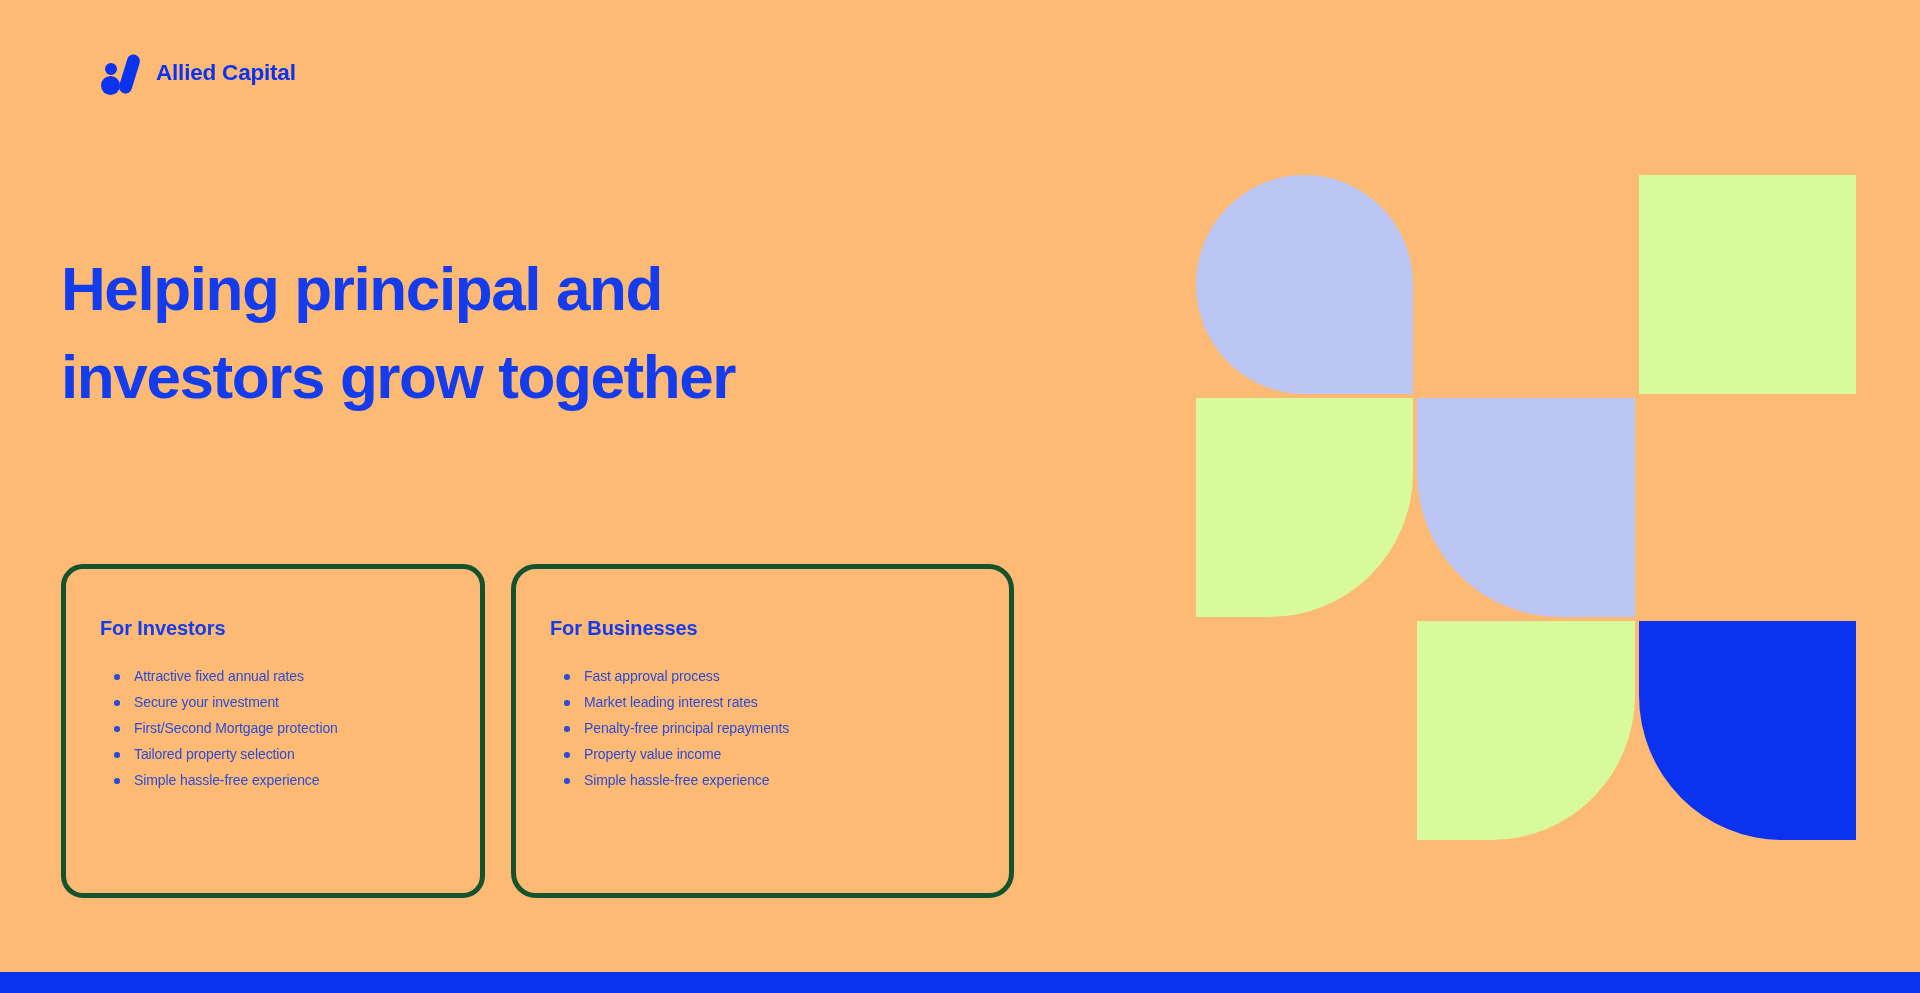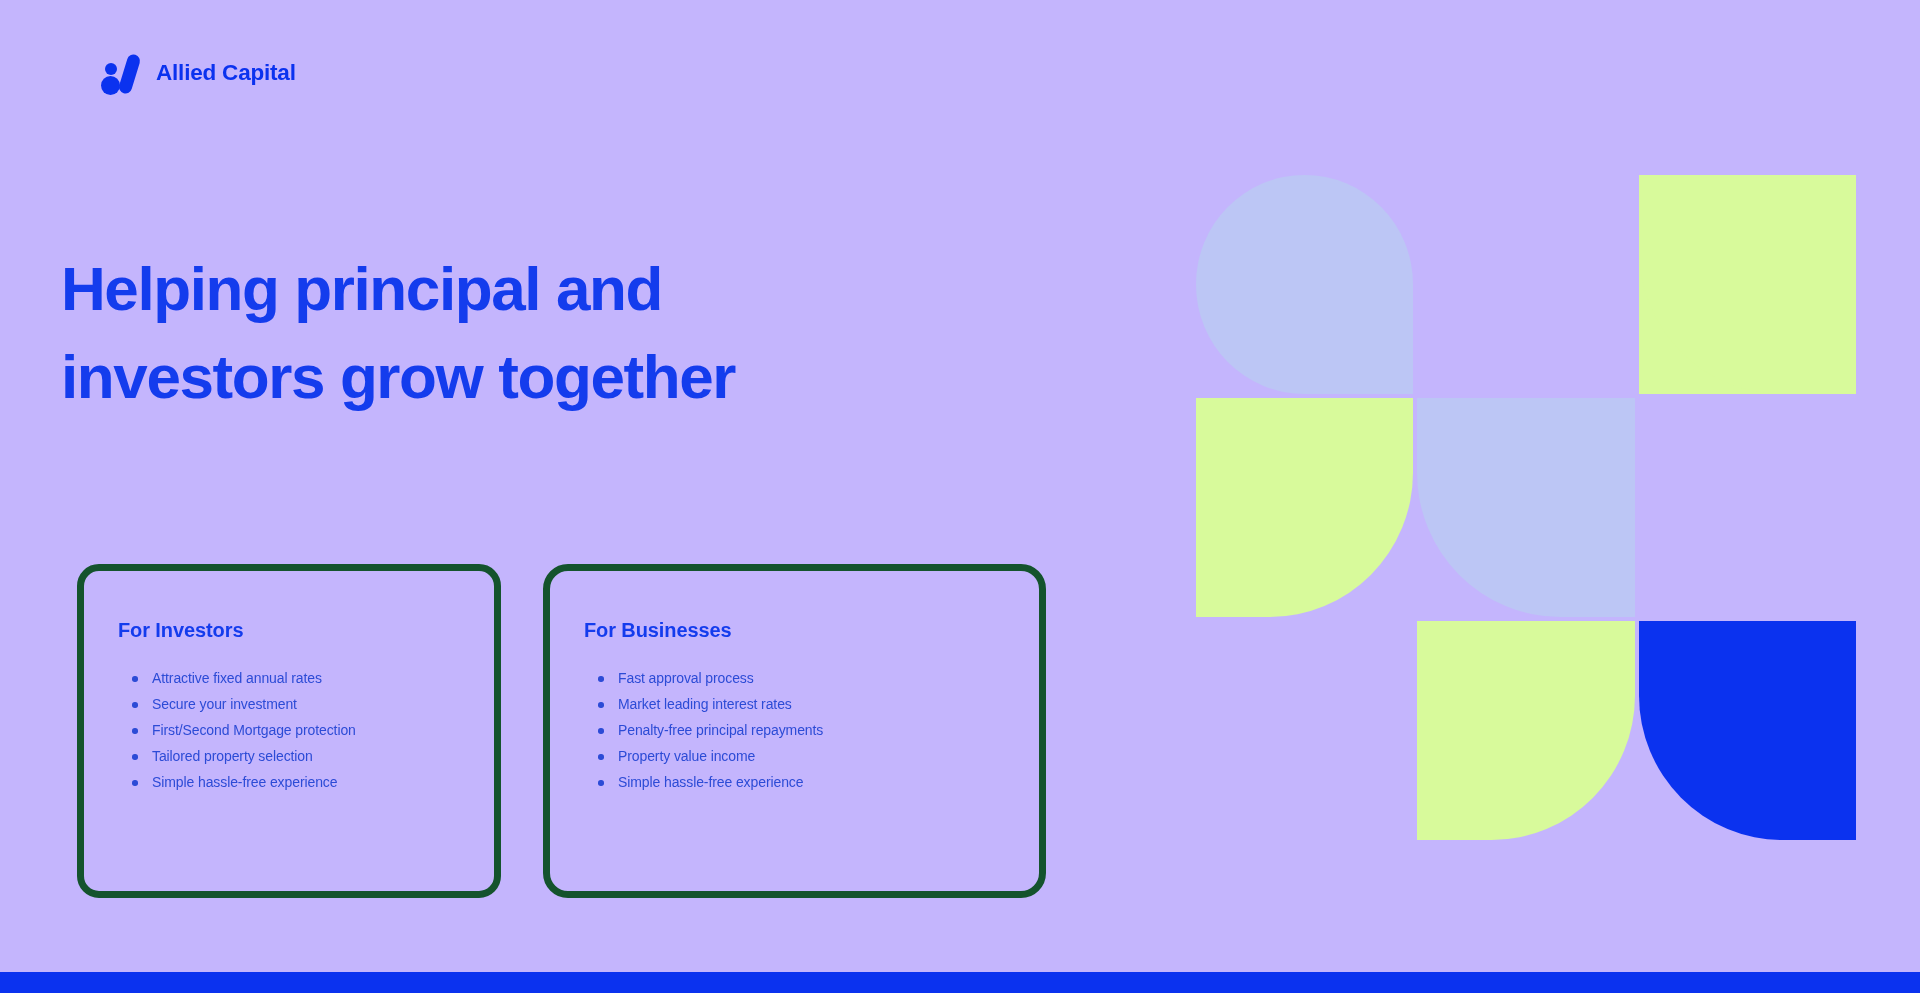--- a/index.html
+++ b/index.html
@@ -15,21 +15,21 @@
     background: #f6f5f1;
     font-family: "Liberation Sans", "DejaVu Sans", sans-serif;
     position: relative;
     -webkit-font-smoothing: antialiased;
   }
 
   
   .page {
     position: absolute;
     inset: 0;
-    background: #c4b5fd;
+    background: #fdba74;
     overflow: hidden;
   }
 
   
   .brand {
     position: absolute;
     left: 100px;
     top: 52px;
     display: flex;
     align-items: center;
@@ -95,26 +95,25 @@
   
   .cards {
     position: absolute;
     left: 61px;
     top: 564px;
     display: flex;
     gap: 26px;
     align-items: stretch;
   }
   .card {
-    border: 7px solid #14532d;
+    border: 5px solid #14532d;
     border-radius: 22px;
     background: transparent;
     padding: 48px 28px 40px 34px;
     min-height: 334px;
-    margin-left: 16px;
   }
   .card-investors { width: 424px; }
   .card-businesses { width: 503px; border-radius: 25px; }
 
   .card-title {
     font-size: 20px;
     font-weight: 700;
     color: #143ced;
     letter-spacing: -0.1px;
     margin-bottom: 23px;

